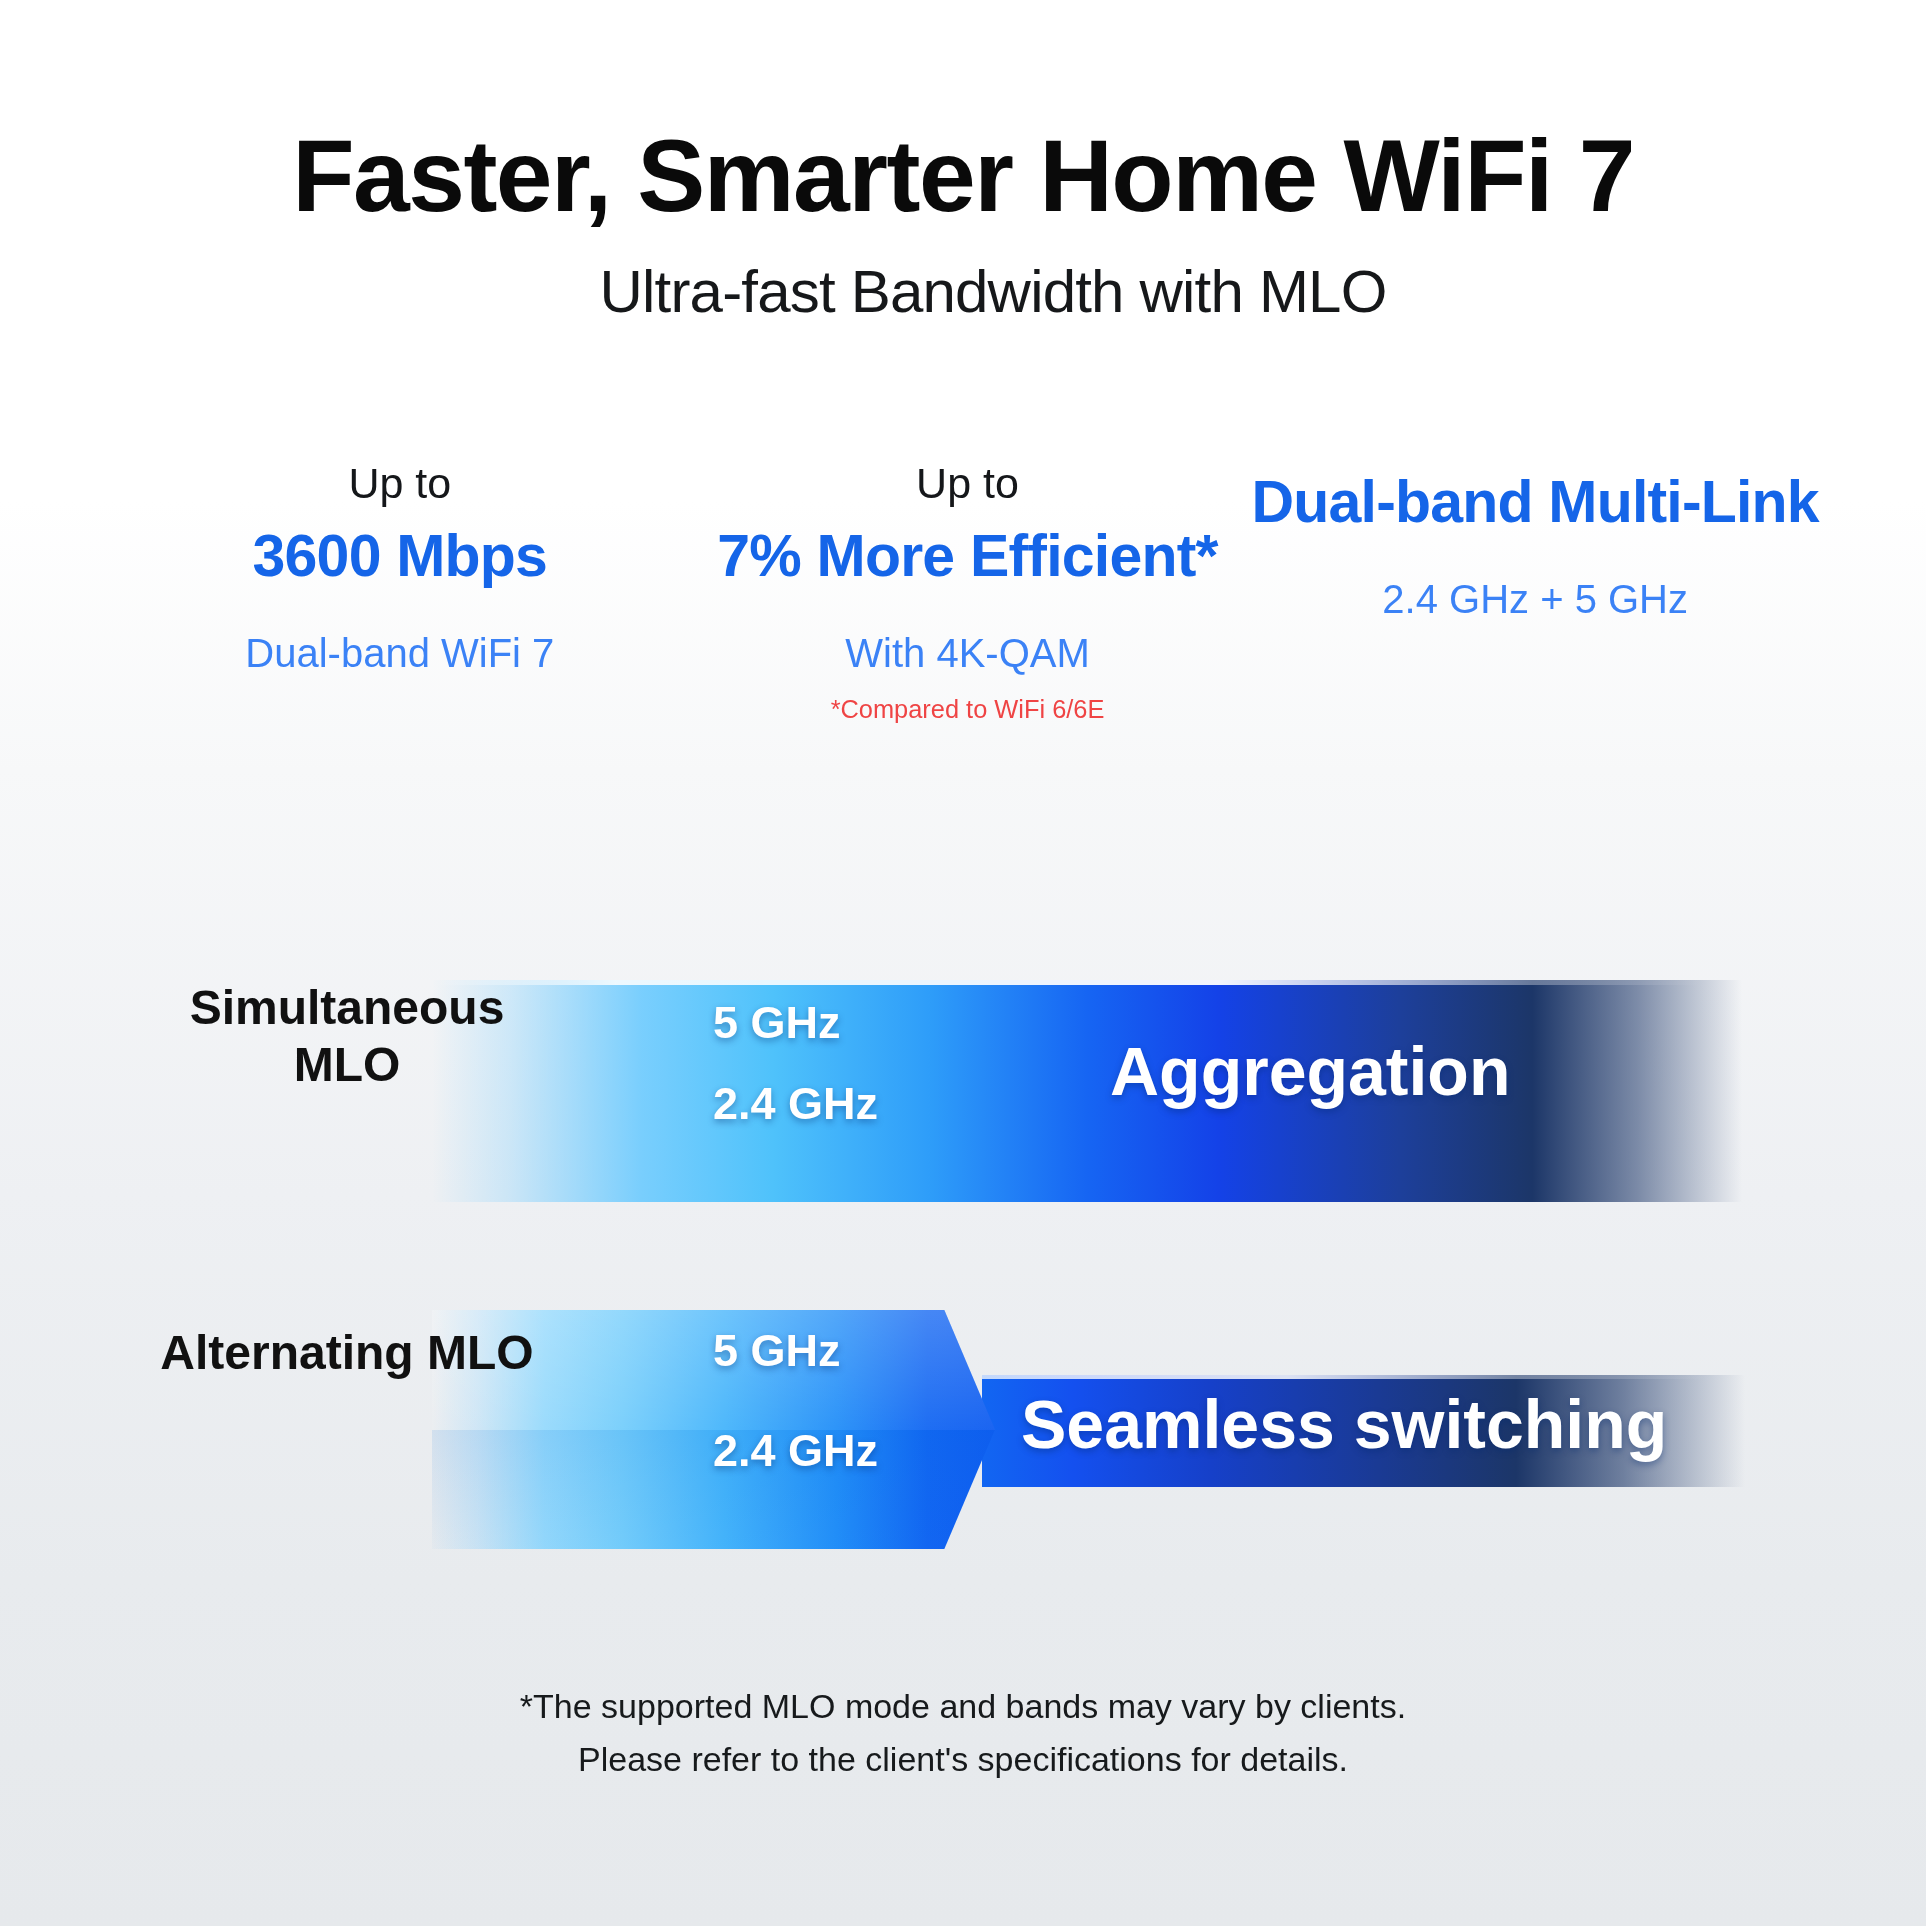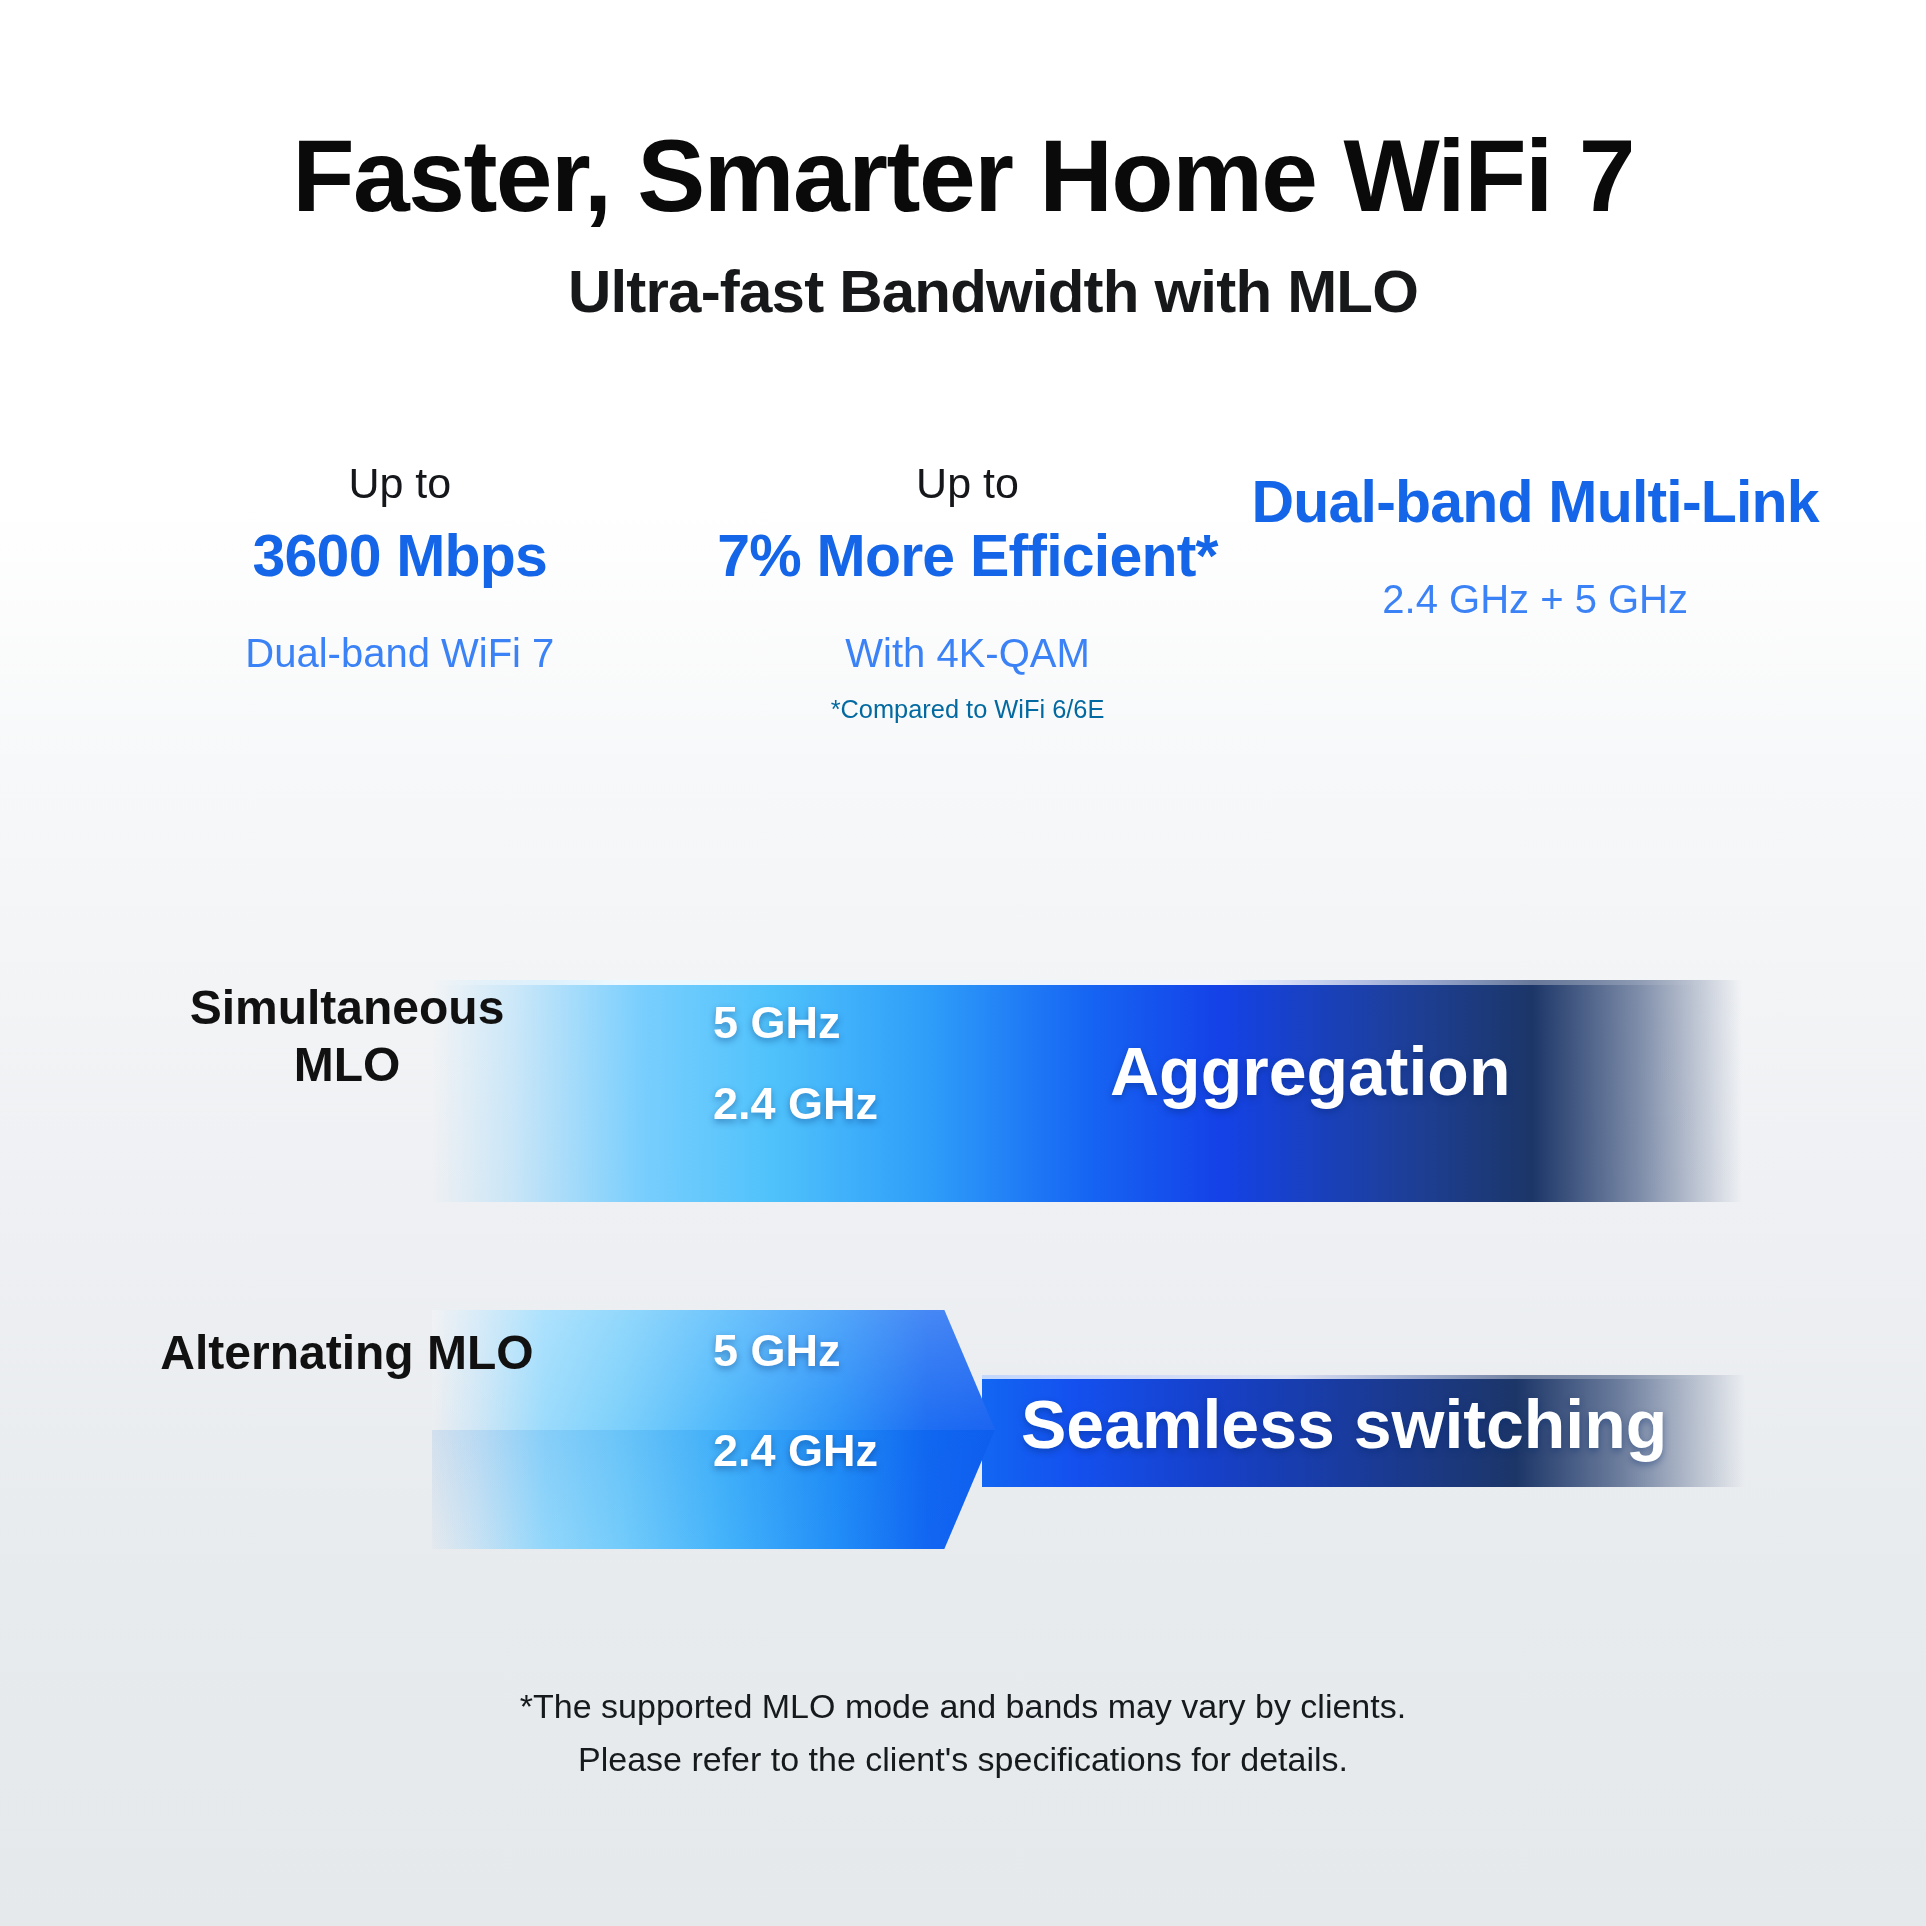--- a/index.html
+++ b/index.html
@@ -39,21 +39,21 @@
   .title {
     font-size: 102px;
     font-weight: 700;
     letter-spacing: -1.5px;
     line-height: 1.05;
     color: #0a0a0a;
     margin: 0;
   }
   .subtitle {
     font-size: 60px;
-    font-weight: 700;
+    font-weight: 400;
     letter-spacing: -0.8px;
     line-height: 1.1;
     color: #16181a;
     margin: 29px 0 0 16px;
     padding-left: 44px;
   }
 
   
   .stats {
     position: absolute;
@@ -91,21 +91,21 @@
   .stat-desc {
     font-size: 40px;
     font-weight: 400;
     color: #3b82f6;
     margin-top: 40px;
     line-height: 1.2;
   }
   .stat-note {
     font-size: 25.4px;
     font-weight: 400;
-    color: #0369a1;
+    color: #ef4444;
     margin-top: 17px;
     line-height: 1.2;
     height: 32px;
   }
   .stat-note.empty { visibility: hidden; }
 
   
   .diagram {
     position: absolute;
     top: 886px;

